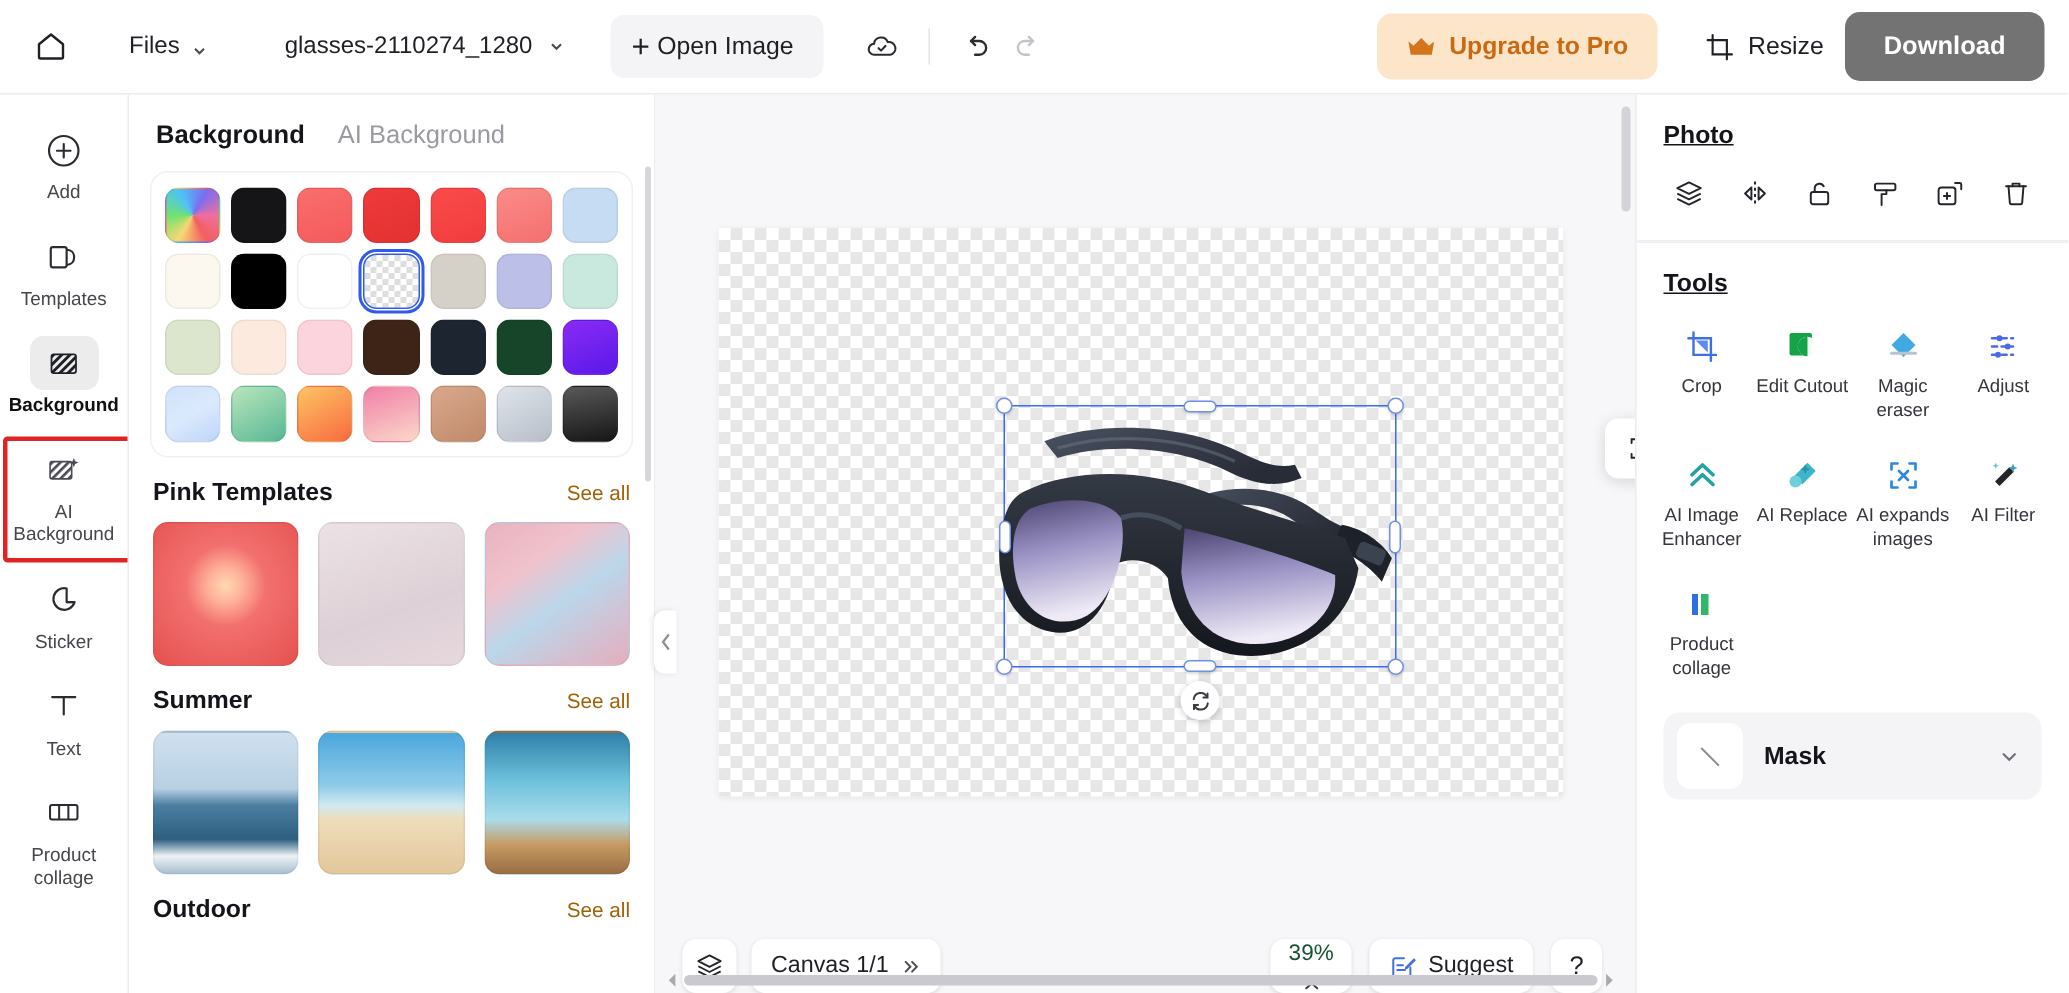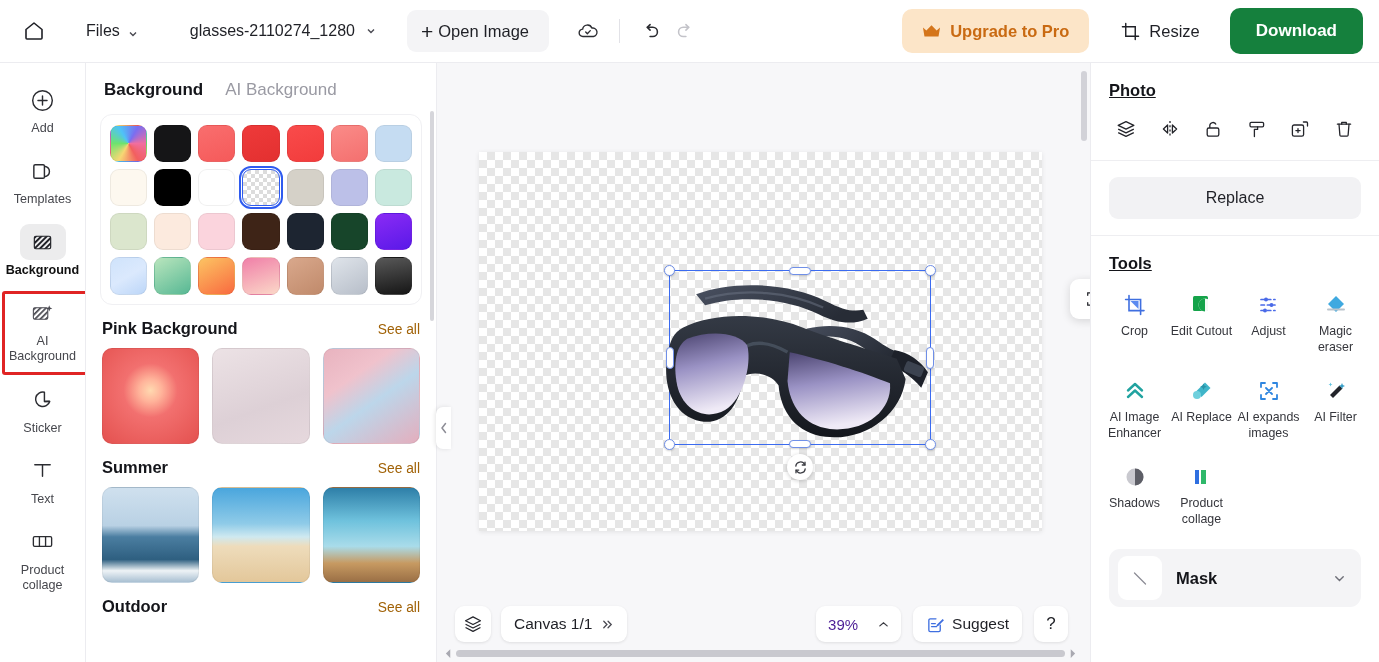--- a/index.html
+++ b/index.html
@@ -39,21 +39,21 @@
   .btn-upgrade {
     height:44px; padding: 0 20px; background:#fce5c8; border-radius:10px;
     display:flex; align-items:center; gap:9px; color:#c96a12; font-size:16.5px; font-weight:700;
     cursor:pointer; border:none; font-family:inherit;
   }
   .btn-resize {
     height:42px; padding:0 14px; margin-left:18px; background:transparent; border:none;
     display:flex;align-items:center;gap:9px;font-size:16.5px;color:#1f2026;cursor:pointer;font-family:inherit;border-radius:8px;
   }
   .btn-download {
-    height:46px; padding:0 26px; margin-left:16px; background:#15803d; color:#fff;
+    height:46px; padding:0 26px; margin-left:0; background:#737373; color:#fff;
     border-radius:10px; font-size:17px; font-weight:700; display:flex;align-items:center;
     cursor:pointer; border:none; font-family:inherit;
   }
 
   
   .body { flex:1 1 auto; display:flex; min-height:0; position:relative; }
 
   
   .rail {
     width: 86px; flex:0 0 86px; background:#fff; border-right:1px solid #ececf0;
@@ -135,26 +135,26 @@
     position:absolute; left:50%; margin-left:-13px; bottom:-36px; width:26px;height:26px;
     background:#fff; border-radius:50%; box-shadow:0 1px 4px rgba(0,0,0,.2);
     display:flex;align-items:center;justify-content:center; cursor:pointer;
   }
   .float-bar {
     position:absolute; left:633px; top:216px; height:40px; background:#fff; border-radius:9px;
     box-shadow:0 2px 10px rgba(0,0,0,.14); display:flex; align-items:center; padding: 0 6px; z-index:20;
   }
   .fb-btn { width:38px;height:32px; display:flex;align-items:center;justify-content:center; cursor:pointer; position:relative;}
 
-  .canvas-bottom { height:56px; flex:0 0 56px; display:flex; align-items:flex-start; padding: 0 22px 0 18px; position:relative;}
+  .canvas-bottom { height:56px; flex:0 0 56px; display:flex; align-items:flex-end; padding: 0 22px 0 18px; position:relative;}
   .cb-btn { background:#fff; border-radius:9px; box-shadow:0 1px 3px rgba(0,0,0,.10); display:flex;align-items:center;justify-content:center; cursor:pointer; font-family:inherit;border:none;}
   .cb-layers { width:36px;height:36px; margin-right:10px;}
   .cb-canvas { height:36px; padding: 0 13px; gap:9px; font-size:15.5px; color:#1f2026;}
   .cb-spacer{flex:1 1 auto;}
-  .cb-zoom { height:36px; padding:0 12px; gap:20px; font-size:15px; color:#4c1d95;}
+  .cb-zoom { height:36px; padding:0 12px; gap:9px; font-size:15px; color:#14532d;flex-direction:column;}
   .cb-suggest { height:36px; padding:0 13px; gap:7px; font-size:15.5px; color:#1f2026; margin-left:12px;}
   .cb-help { width:34px;height:36px; font-size:17px; color:#1f2026; margin-left:12px;}
   .hscroll { position:absolute; left:8px; right:14px; bottom:4px; height:9px; display:flex; align-items:center; gap:4px;}
   .hs-track { flex:1 1 auto; height:7px; background:#c9c9cf; border-radius:4px;}
   .vscroll { position:absolute; right:3px; top:8px; width:6px; height:70px; background:#d2d2d8; border-radius:4px; z-index:15;}
 
   
   .right { width:289px; flex:0 0 289px; background:#fff; border-left:1px solid #ececf0; display:flex; flex-direction:column; overflow:hidden;}
   .r-sec-title { font-size:16.5px; font-weight:700; color:#14151a; padding: 18px 18px 0; text-decoration: underline; }
   .r-icons { display:flex; align-items:center; justify-content:space-between; padding: 14px 20px 16px; }
@@ -373,21 +373,21 @@
               <div class="sw" style="background: linear-gradient(150deg, rgb(252, 196, 99), rgb(249, 106, 63));"></div>
               <div class="sw" style="background: linear-gradient(160deg, rgb(240, 127, 168), rgb(251, 216, 200));"></div>
               <div class="sw" style="background: linear-gradient(150deg, rgb(217, 168, 140), rgb(192, 138, 107));"></div>
               <div class="sw" style="background: linear-gradient(150deg, rgb(223, 228, 234), rgb(183, 190, 201));"></div>
               <div class="sw" style="background: linear-gradient(170deg, rgb(88, 88, 88), rgb(22, 22, 22));"></div>
             </div>
         </div>
 
         <div class="sec">
           <div class="sec-head">
-            <div class="sec-title">Pink Background</div>
+            <div class="sec-title">Pink Templates</div>
             <div class="sec-all">See all</div>
           </div>
           <div class="thumbs" id="thumbs-0">
               <div class="th" style="background: radial-gradient(circle at 50% 44%, rgb(255, 217, 176) 0%, rgb(255, 179, 154) 16%, rgb(242, 112, 111) 38%, rgb(228, 81, 79) 100%);"></div>
               <div class="th" style="background: linear-gradient(160deg, rgb(236, 226, 229), rgb(221, 208, 214) 60%, rgb(230, 216, 221));"></div>
               <div class="th" style="background: linear-gradient(145deg, rgb(232, 179, 191) 0%, rgb(240, 194, 204) 30%, rgb(188, 214, 234) 55%, rgb(228, 174, 189) 100%);"></div>
             </div>
         </div>
 
         <div class="sec">
@@ -583,21 +583,20 @@
           <svg width="22" height="22" viewBox="0 0 22 22" fill="none" stroke="#24252b" stroke-width="1.3" stroke-linecap="round" stroke-linejoin="round">
             <path d="M4.4 6.2h13.2"></path>
               <path d="M8.7 6.2V4.4h4.6v1.8"></path>
             <path d="M6 6.2l.9 11.1a1 1 0 0 0 1 .9h6.2a1 1 0 0 0 1-.9L16 6.2"></path>
           </svg>
         </div>
       </div>
 
       <div class="r-hr"></div>
 
-      <button class="btn-replace">Replace</button>
 
       <div class="r-hr"></div>
 
       <div class="r-sec-title">Tools</div>
 
       <div class="tools-grid">
         <div class="tool">
           <div class="tool-ico">
             <svg width="24" height="24" viewBox="0 0 24 24" fill="none">
               <path d="M6 2.6v15h15" stroke="#3f6fe0" stroke-width="1.6" stroke-linecap="round"></path>
@@ -610,46 +609,46 @@
 
         <div class="tool">
           <div class="tool-ico">
             <svg width="24" height="24" viewBox="0 0 24 24">
               <rect x="3" y="3" width="15" height="15" rx="1.5" fill="#15a34a"></rect>
               <circle cx="15" cy="12" r="6.5" fill="#fff" opacity=".95"></circle>
               <path d="M15 5.5a6.5 6.5 0 0 0 0 13z" fill="#15a34a"></path>
             </svg>
           </div>
           <div class="tool-lbl">Edit Cutout</div>
+        </div>
+
+        <div class="tool">
+          <div class="tool-ico">
+            <svg width="24" height="24" viewBox="0 0 24 24">
+              <path d="M12 3l8 8-8 8-8-8z" fill="#3fa9e0"></path>
+              <path d="M4 16.5h16" stroke="#b9c3cc" stroke-width="2" stroke-linecap="round"></path>
+            </svg>
+          </div>
+          <div class="tool-lbl">Magic eraser</div>
         </div>
 
         <div class="tool">
           <div class="tool-ico">
             <svg width="24" height="24" viewBox="0 0 24 24" fill="none" stroke="#4a6ae8" stroke-width="1.7" stroke-linecap="round">
               <path d="M4 6.5h14M4 12h14M4 17.5h14" stroke-dasharray="3.4 3"></path>
               <circle cx="9" cy="6.5" r="2" fill="#4a6ae8" stroke="none"></circle>
               <circle cx="14.5" cy="12" r="2" fill="#4a6ae8" stroke="none"></circle>
               <circle cx="8" cy="17.5" r="2" fill="#4a6ae8" stroke="none"></circle>
             </svg>
           </div>
           <div class="tool-lbl">Adjust</div>
         </div>
 
         <div class="tool">
           <div class="tool-ico">
-            <svg width="24" height="24" viewBox="0 0 24 24">
-              <path d="M12 3l8 8-8 8-8-8z" fill="#3fa9e0"></path>
-              <path d="M4 16.5h16" stroke="#b9c3cc" stroke-width="2" stroke-linecap="round"></path>
-            </svg>
-          </div>
-          <div class="tool-lbl">Magic eraser</div>
-        </div>
-
-        <div class="tool">
-          <div class="tool-ico">
             <svg width="24" height="24" viewBox="0 0 24 24" fill="none" stroke="#21a3a0" stroke-width="2.4" stroke-linecap="round" stroke-linejoin="round">
               <path d="M5 11.5L12 5l7 6.5"></path>
                 <path d="M5 18L12 11.5 19 18"></path>
             </svg>
           </div>
           <div class="tool-lbl">AI Image Enhancer</div>
         </div>
 
         <div class="tool">
           <div class="tool-ico">
@@ -676,29 +675,20 @@
           <div class="tool-ico">
             <svg width="24" height="24" viewBox="0 0 24 24">
               <path d="M15.5 6.5l3 3L9 19l-3-3z" fill="#23242a"></path>
               <path d="M18 4l.9 2.1 2.1.9-2.1.9-.9 2.1-.9-2.1-2.1-.9 2.1-.9z" fill="#3aa0c9"></path>
               <path d="M6.5 3.5l.6 1.4 1.4.6-1.4.6-.6 1.4-.6-1.4L4.5 5.5l1.4-.6z" fill="#62c4e0"></path>
             </svg>
           </div>
           <div class="tool-lbl">AI Filter</div>
         </div>
 
-        <div class="tool">
-          <div class="tool-ico">
-            <svg width="24" height="24" viewBox="0 0 24 24">
-              <circle cx="12" cy="12" r="8.5" fill="#c9c9cf"></circle>
-              <path d="M12 3.5a8.5 8.5 0 0 1 0 17z" fill="#5d5e66"></path>
-            </svg>
-          </div>
-          <div class="tool-lbl">Shadows</div>
-        </div>
 
         <div class="tool">
           <div class="tool-ico">
             <svg width="24" height="24" viewBox="0 0 24 24">
               <path d="M5 5h4v14H5z" fill="#2f6fe0"></path>
               <path d="M11 5h5v14h-5z" fill="#2fb86a"></path>
             </svg>
           </div>
           <div class="tool-lbl">Product collage</div>
         </div>

